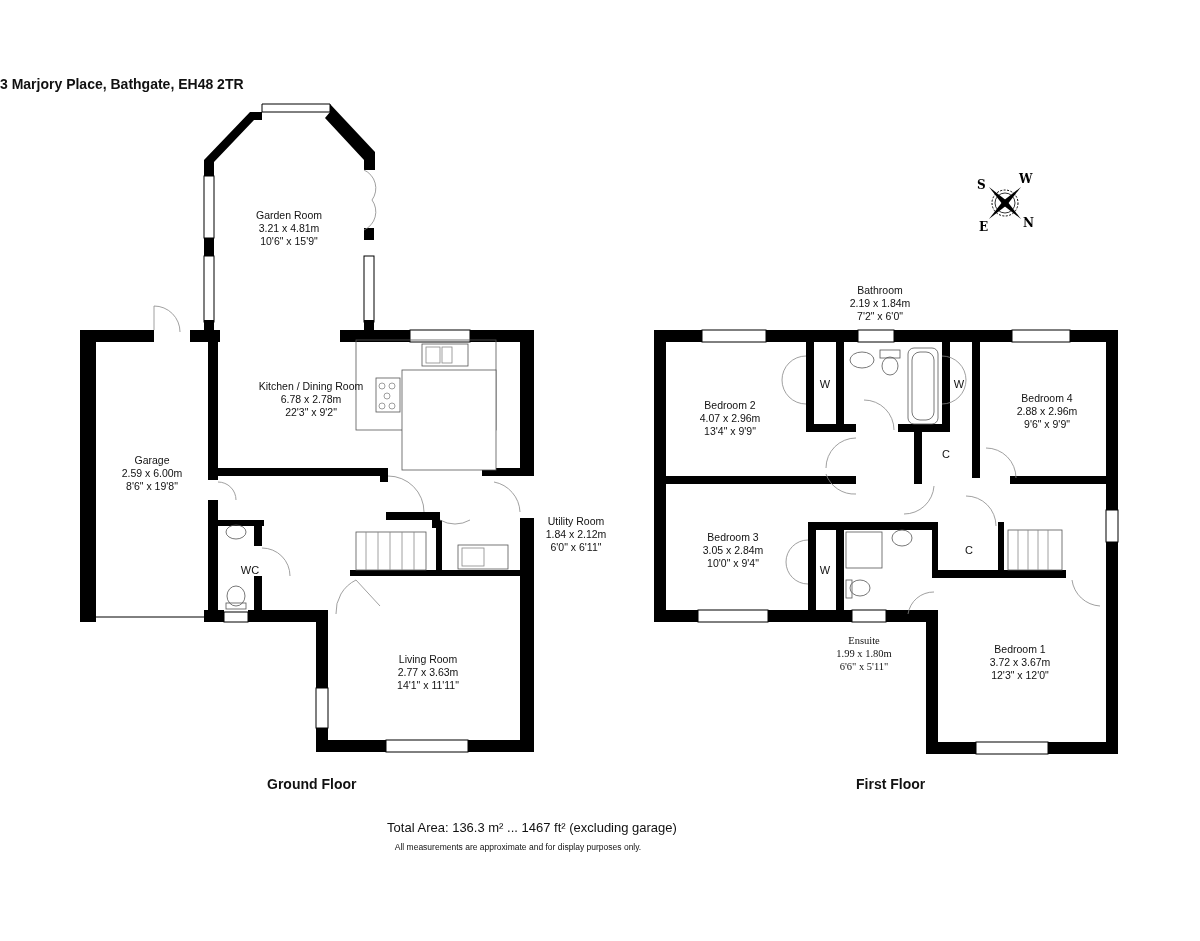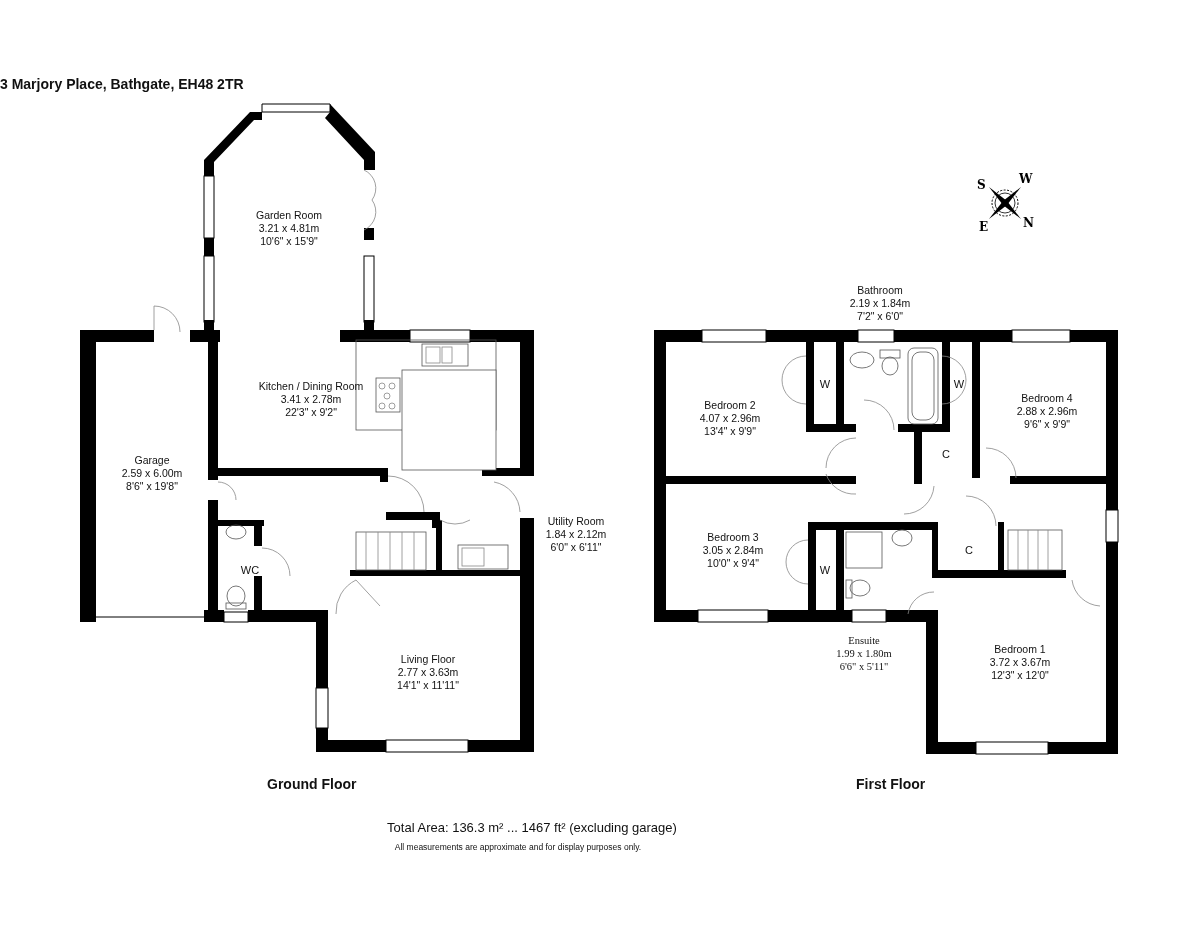--- a/index.html
+++ b/index.html
@@ -173,35 +173,35 @@
   </g>
 </svg>
 
 <div class="room-label" style="left:289px; top:209px;">
   <div>Garden Room</div>
   <div>3.21 x 4.81m</div>
   <div>10'6" x 15'9"</div>
 </div>
 <div class="room-label" style="left:290px; top:380px;margin-left:21px;">
   <div>Kitchen / Dining Room</div>
-  <div>3.41 x 2.78m</div>
+  <div>6.78 x 2.78m</div>
   <div>22'3" x 9'2"</div>
 </div>
 <div class="room-label" style="left:152px; top:454px;">
   <div>Garage</div>
   <div>2.59 x 6.00m</div>
   <div>8'6" x 19'8"</div>
 </div>
 <div class="room-label" style="left:576px; top:515px;">
   <div>Utility Room</div>
   <div>1.84 x 2.12m</div>
   <div>6'0" x 6'11"</div>
 </div>
 <div class="room-label" style="left:428px; top:653px;">
-  <div>Living Floor</div>
+  <div>Living Room</div>
   <div>2.77 x 3.63m</div>
   <div>14'1" x 11'11"</div>
 </div>
 <div class="closet" style="left:218px; top:570px;margin-left:32px;">WC</div>
 
 <div class="room-label" style="left:880px; top:284px;">
   <div>Bathroom</div>
   <div>2.19 x 1.84m</div>
   <div>7'2" x 6'0"</div>
 </div>

